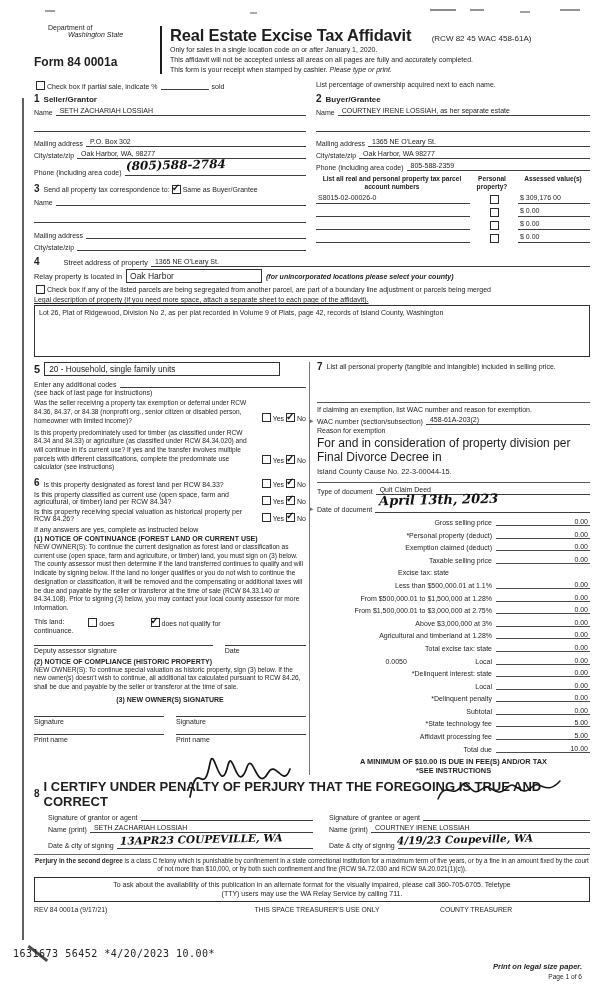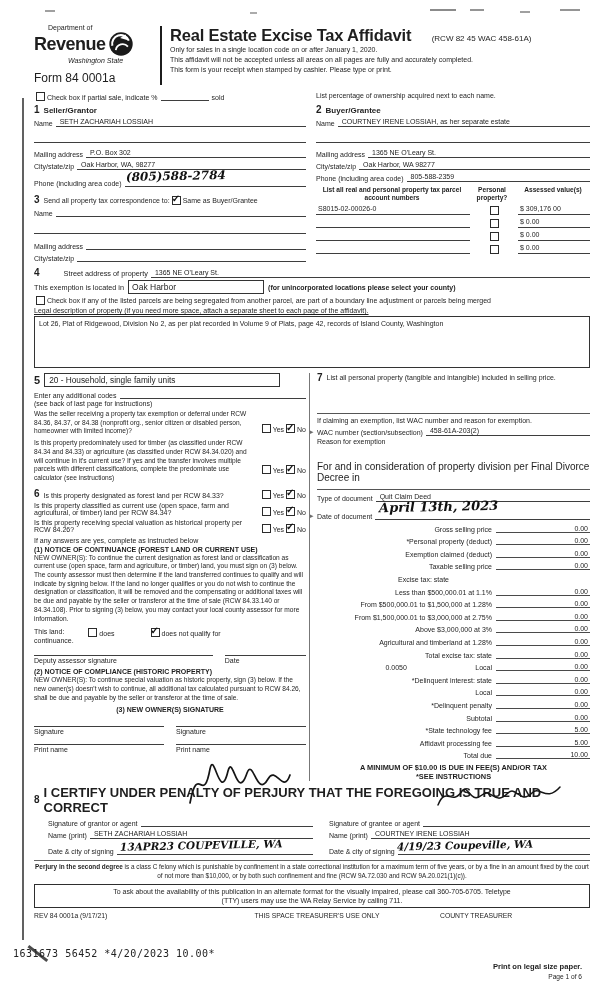--- a/index.html
+++ b/index.html
@@ -5,34 +5,34 @@
   html,body{margin:0;padding:0;background:#fff;}
   .page{position:relative;width:600px;height:990px;background:#fff;overflow:hidden;
         font-family:"Liberation Sans",sans-serif;color:#1e1e1e;}
   .content{position:absolute;left:34px;top:24px;width:556px;}
   
   .line{display:flex;align-items:flex-end;margin-top:3px;font-size:7px;}
   .lbl{white-space:nowrap;}
   .fl{flex:1;border-bottom:1px solid #3e3e3e;margin-left:3px;padding:0 2px 0 4px;min-height:8px;white-space:nowrap;}
   .fl.short{flex:0 0 auto;}
   .b{font-weight:bold;}
-  .i{}
+  .i{font-style:italic;}
   .secnum{font-weight:bold;font-size:10px;margin-right:4px;line-height:1;}
   .cb{display:inline-block;width:7px;height:7px;border:1px solid #2b2b2b;position:relative;vertical-align:-1px;margin:0 2px 0 2px;flex:0 0 auto;background:#fff;}
   .cb.checked::after{content:"✓";position:absolute;left:-1px;top:-4px;font-size:10px;font-weight:bold;color:#111;}
   .yn{white-space:nowrap;font-size:7px;margin-left:4px;}
   .para{font-size:6.6px;line-height:1.32;text-align:left;margin-top:3px;}
   .hand{font-family:"DejaVu Serif",serif;font-style:italic;font-weight:bold;display:inline-block;transform:rotate(-1.2deg);color:#111;}
   
   .hdr{display:flex;}
   .logo-block{width:122px;flex:0 0 auto;position:relative;}
   .dept{font-size:7px;margin-left:14px;}
   .rev{font-size:18px;font-weight:bold;letter-spacing:-0.5px;line-height:0.9;}
   .wast{font-size:7px;font-style:italic;margin-left:34px;}
-  .formnum{font-size:12px;font-weight:normal;margin-top:7px;}
+  .formnum{font-size:12px;font-weight:bold;margin-top:17px;}
   .hdr-div{border-left:2px solid #1c1c1c;margin:2px 8px 0 4px;}
   .title-block{flex:1;padding-top:2px;}
   .title{font-size:16.5px;font-weight:bold;letter-spacing:-0.2px;display:inline;}
   .title-sfx{font-size:8px;margin-left:16px;}
   .note{font-size:7px;line-height:1.4;}
   
   .cols{display:flex;align-items:flex-start;}
   .colL{width:272px;flex:0 0 auto;}
   .colR{flex:1;padding-left:7px;margin-left:3px;}
   .cols2 .colR{border-left:1px solid #777;}
@@ -74,29 +74,20 @@
   <div class="artifact" style="left:470px;top:9px;width:14px;height:2px;opacity:.5;"></div>
   <div class="artifact" style="left:520px;top:11px;width:10px;height:2px;opacity:.45;"></div>
   <div class="artifact" style="left:560px;top:9px;width:20px;height:2px;opacity:.5;"></div>
   <div class="artifact" style="left:26px;top:952px;width:24px;height:2.5px;opacity:.85;transform:rotate(38deg);"></div>
 
   <div class="content">
 
     <div class="hdr">
       <div class="logo-block">
         <div class="dept">Department of</div>
-        <div style="display:flex;align-items:center;">
-          <span class="rev">Revenue</span>
-          <svg width="26" height="26" viewBox="0 0 30 30" style="margin-left:2px;">
-            <circle cx="15" cy="15" r="13.5" fill="#1a1a1a"></circle>
-            <path d="M5 17 A10 10 0 0 1 24 11" stroke="#fff" stroke-width="2.4" fill="none"></path>
-            <path d="M9 22 A8 8 0 0 1 23 18" stroke="#fff" stroke-width="2" fill="none"></path>
-            <path d="M14 8 L24 11 L20 4" fill="#fff"></path>
-          </svg>
-        </div>
         <div class="wast">Washington State</div>
         <div class="formnum">Form 84 0001a</div>
       </div>
       <div class="hdr-div"></div>
       <div class="title-block">
         <div>
           <span class="title">Real Estate Excise Tax Affidavit</span>
           <span class="title-sfx">(RCW 82 45 WAC 458-61A)</span>
         </div>
         <div class="note">Only for sales in a single location code on or after January 1, 2020.</div>
@@ -222,21 +213,21 @@
       </div>
     </div>
 
     <div style="margin-top:6px;">
       <div class="line" style="margin-top:0;">
         <span class="secnum">4</span>
         <span class="lbl" style="font-size:7.3px;padding-left:20px;">Street address of property</span>
         <span class="fl">1365 NE O'Leary St.</span>
       </div>
       <div style="display:flex;align-items:center;margin-top:2px;font-size:7.3px;">
-        <span class="lbl">This exemption is located in</span>
+        <span class="lbl">Relay property is located in</span>
         <span class="locbox">Oak Harbor</span>
         <span class="b i" style="font-size:7px;">(for unincorporated locations please select your county)</span>
       </div>
       <div style="display:flex;align-items:center;margin-top:2px;font-size:7px;">
         <span class="cb"></span>
         <span>Check box if any of the listed parcels are being segregated from another parcel, are part of a boundary line adjustment or parcels being merged</span>
       </div>
       <div style="font-size:7px;margin-top:2px;text-decoration:underline;">Legal description of property (if you need more space, attach a separate sheet to each page of the affidavit).</div>
       <div class="legalbox">Lot 26, Plat of Ridgewood, Division No 2, as per plat recorded in Volume 9 of Plats, page 42, records of Island County, Washington</div>
     </div>
@@ -316,21 +307,22 @@
         </div>
         <div style="height:26px;"></div>
         <div class="hr"></div>
         <div style="font-size:7px;margin-top:3px;">If claiming an exemption, list WAC number and reason for exemption.</div>
         <div class="line rel">
             <span class="arrow">▸</span>
             <span class="lbl">WAC number (section/subsection)</span>
             <span class="fl">458-61A-203(2)</span>
           </div>
         <div style="font-size:7px;margin-top:2px;">Reason for exemption</div>
-        <div style="font-size:10px;margin-top:16px;">For and in consideration of property division per Final Divorce Decree in</div>
+        <div style="font-size:12px;margin-top:2px;">For and in consideration of property division per Final Divorce Decree in</div>
+        <div style="font-size:7.4px;margin-top:3px;">Island County Cause No. 22-3-00044-15.</div>
         <div class="hr" style="margin-top:6px;"></div>
         <div class="line">
             <span class="lbl">Type of document</span>
             <span class="fl">Quit Claim Deed</span>
           </div>
         <div class="line rel" style="height:15px;">
             <span class="arrow">▸</span>
             <span class="lbl">Date of document</span>
             <span class="fl">
               <span class="hand" style="font-size:13px;position:absolute;left:62px;top:-6px;">April 13th, 2023</span>

